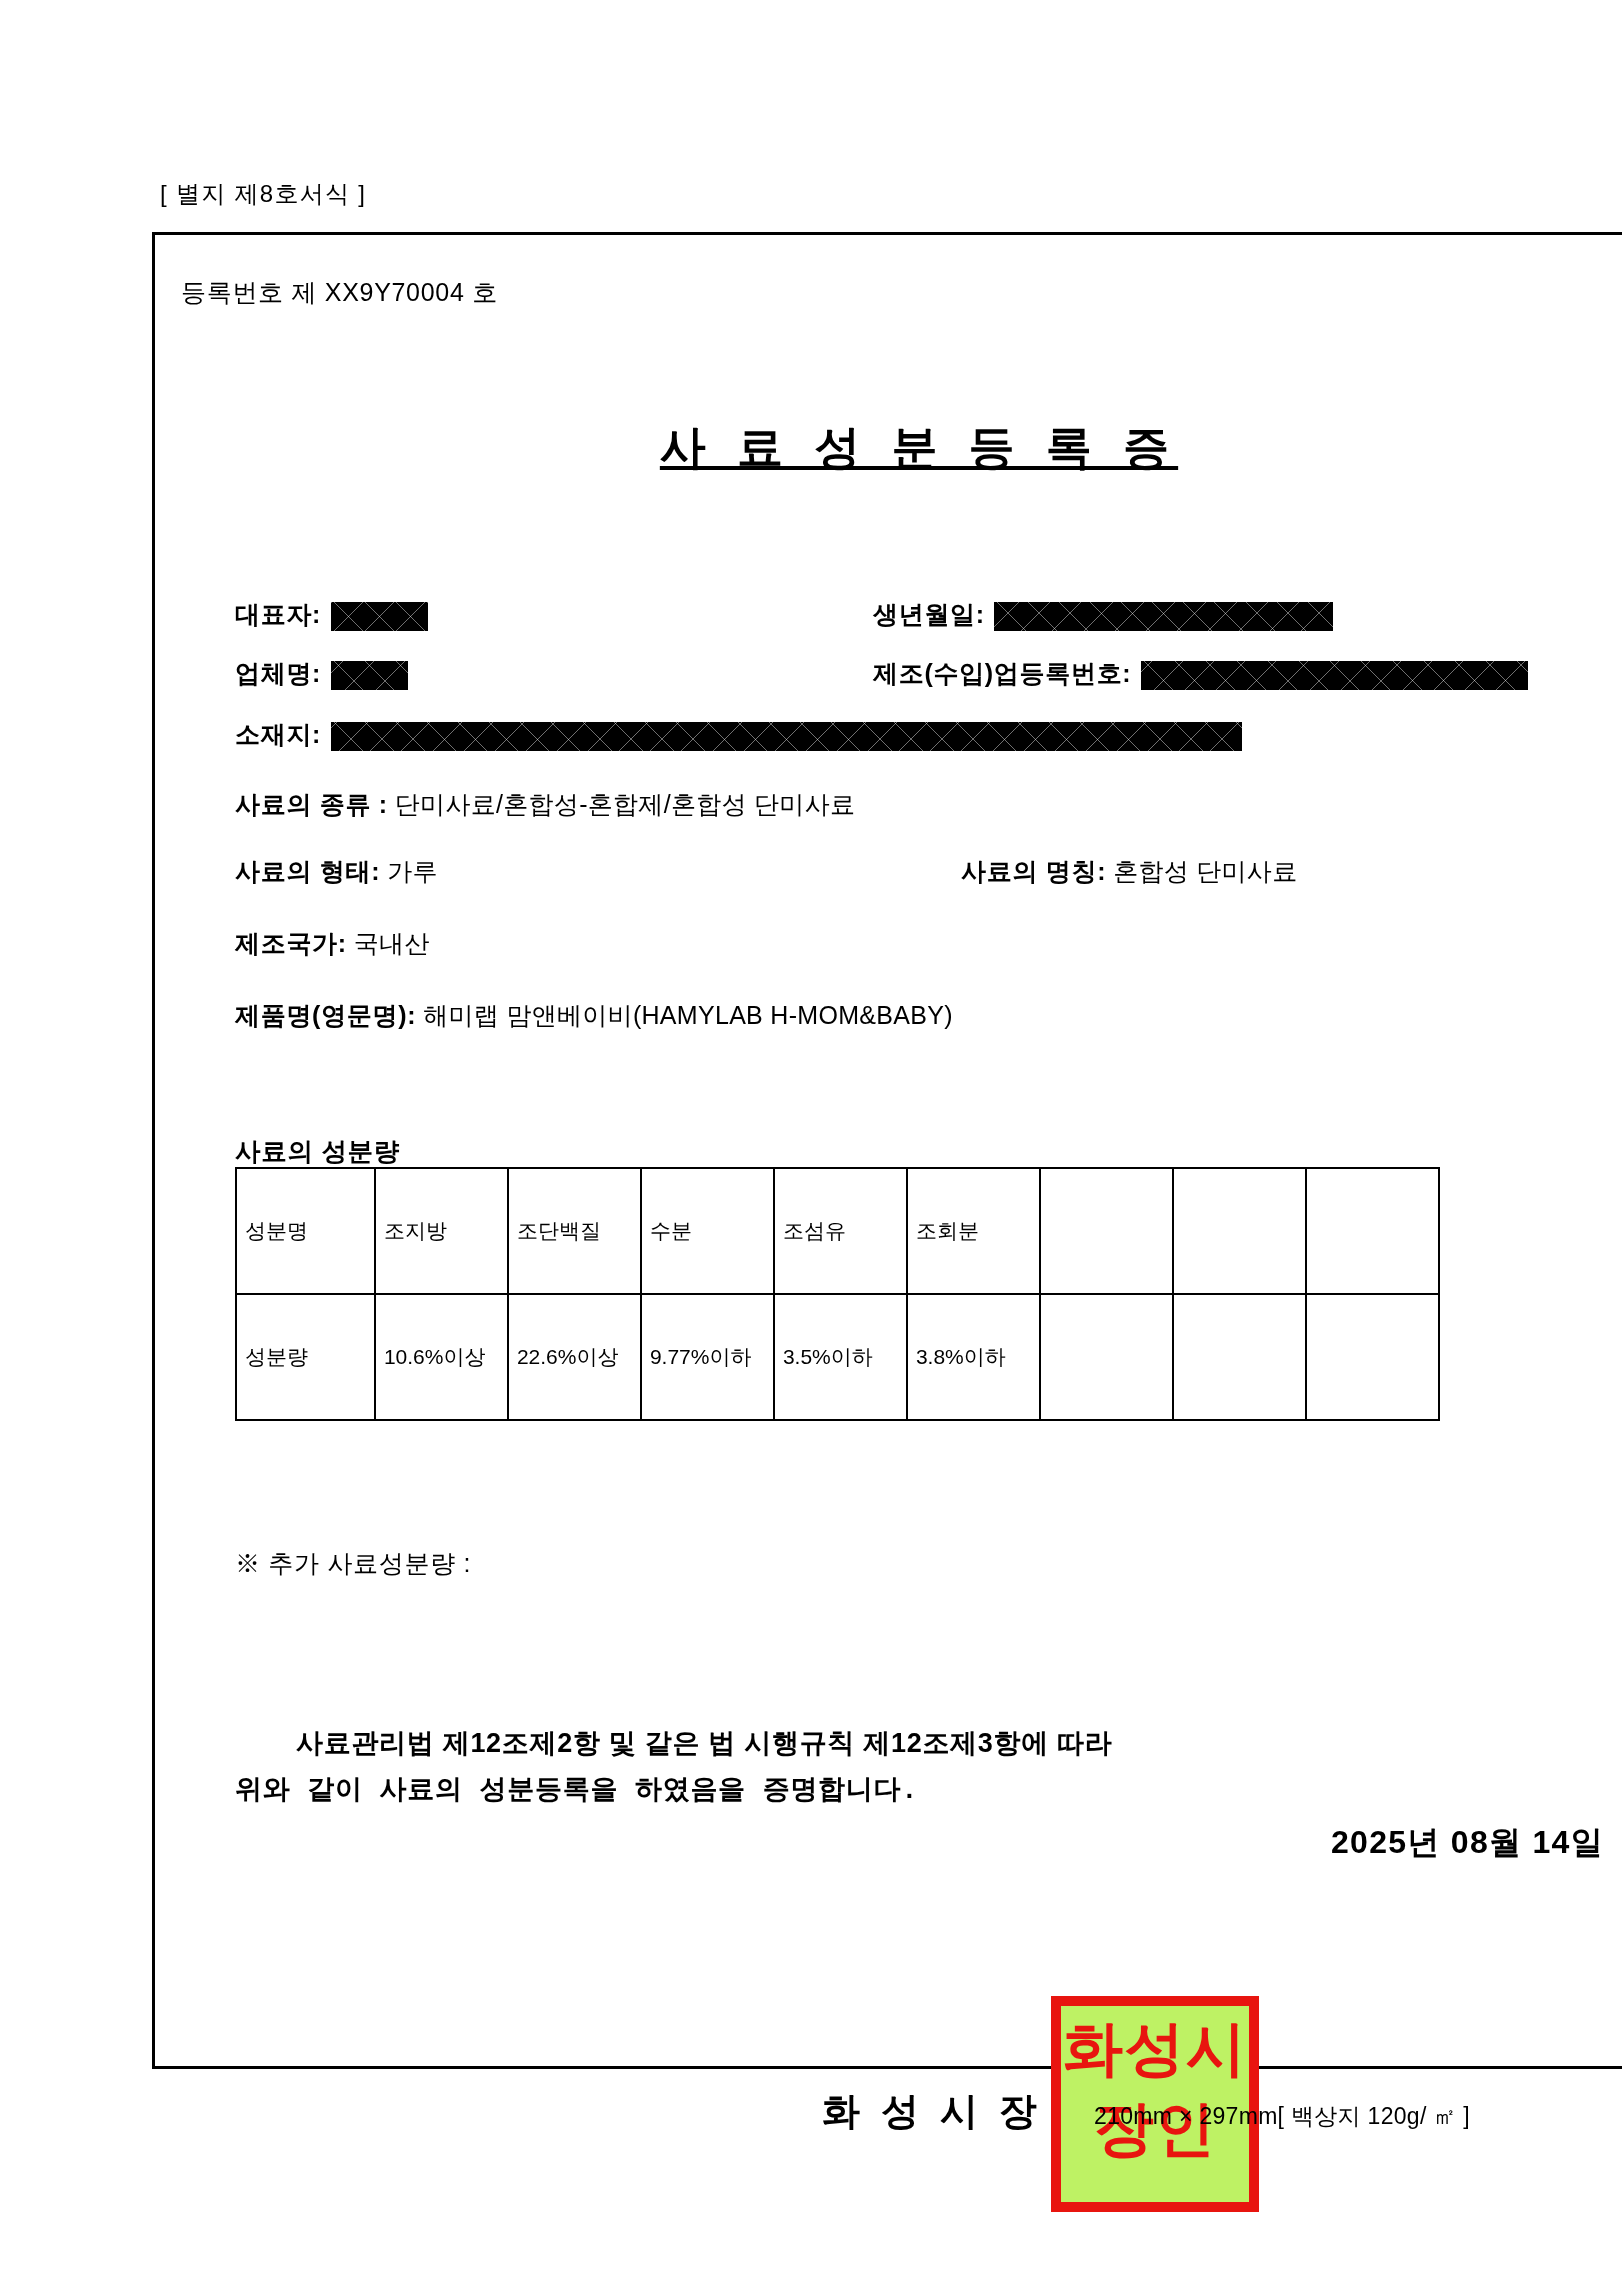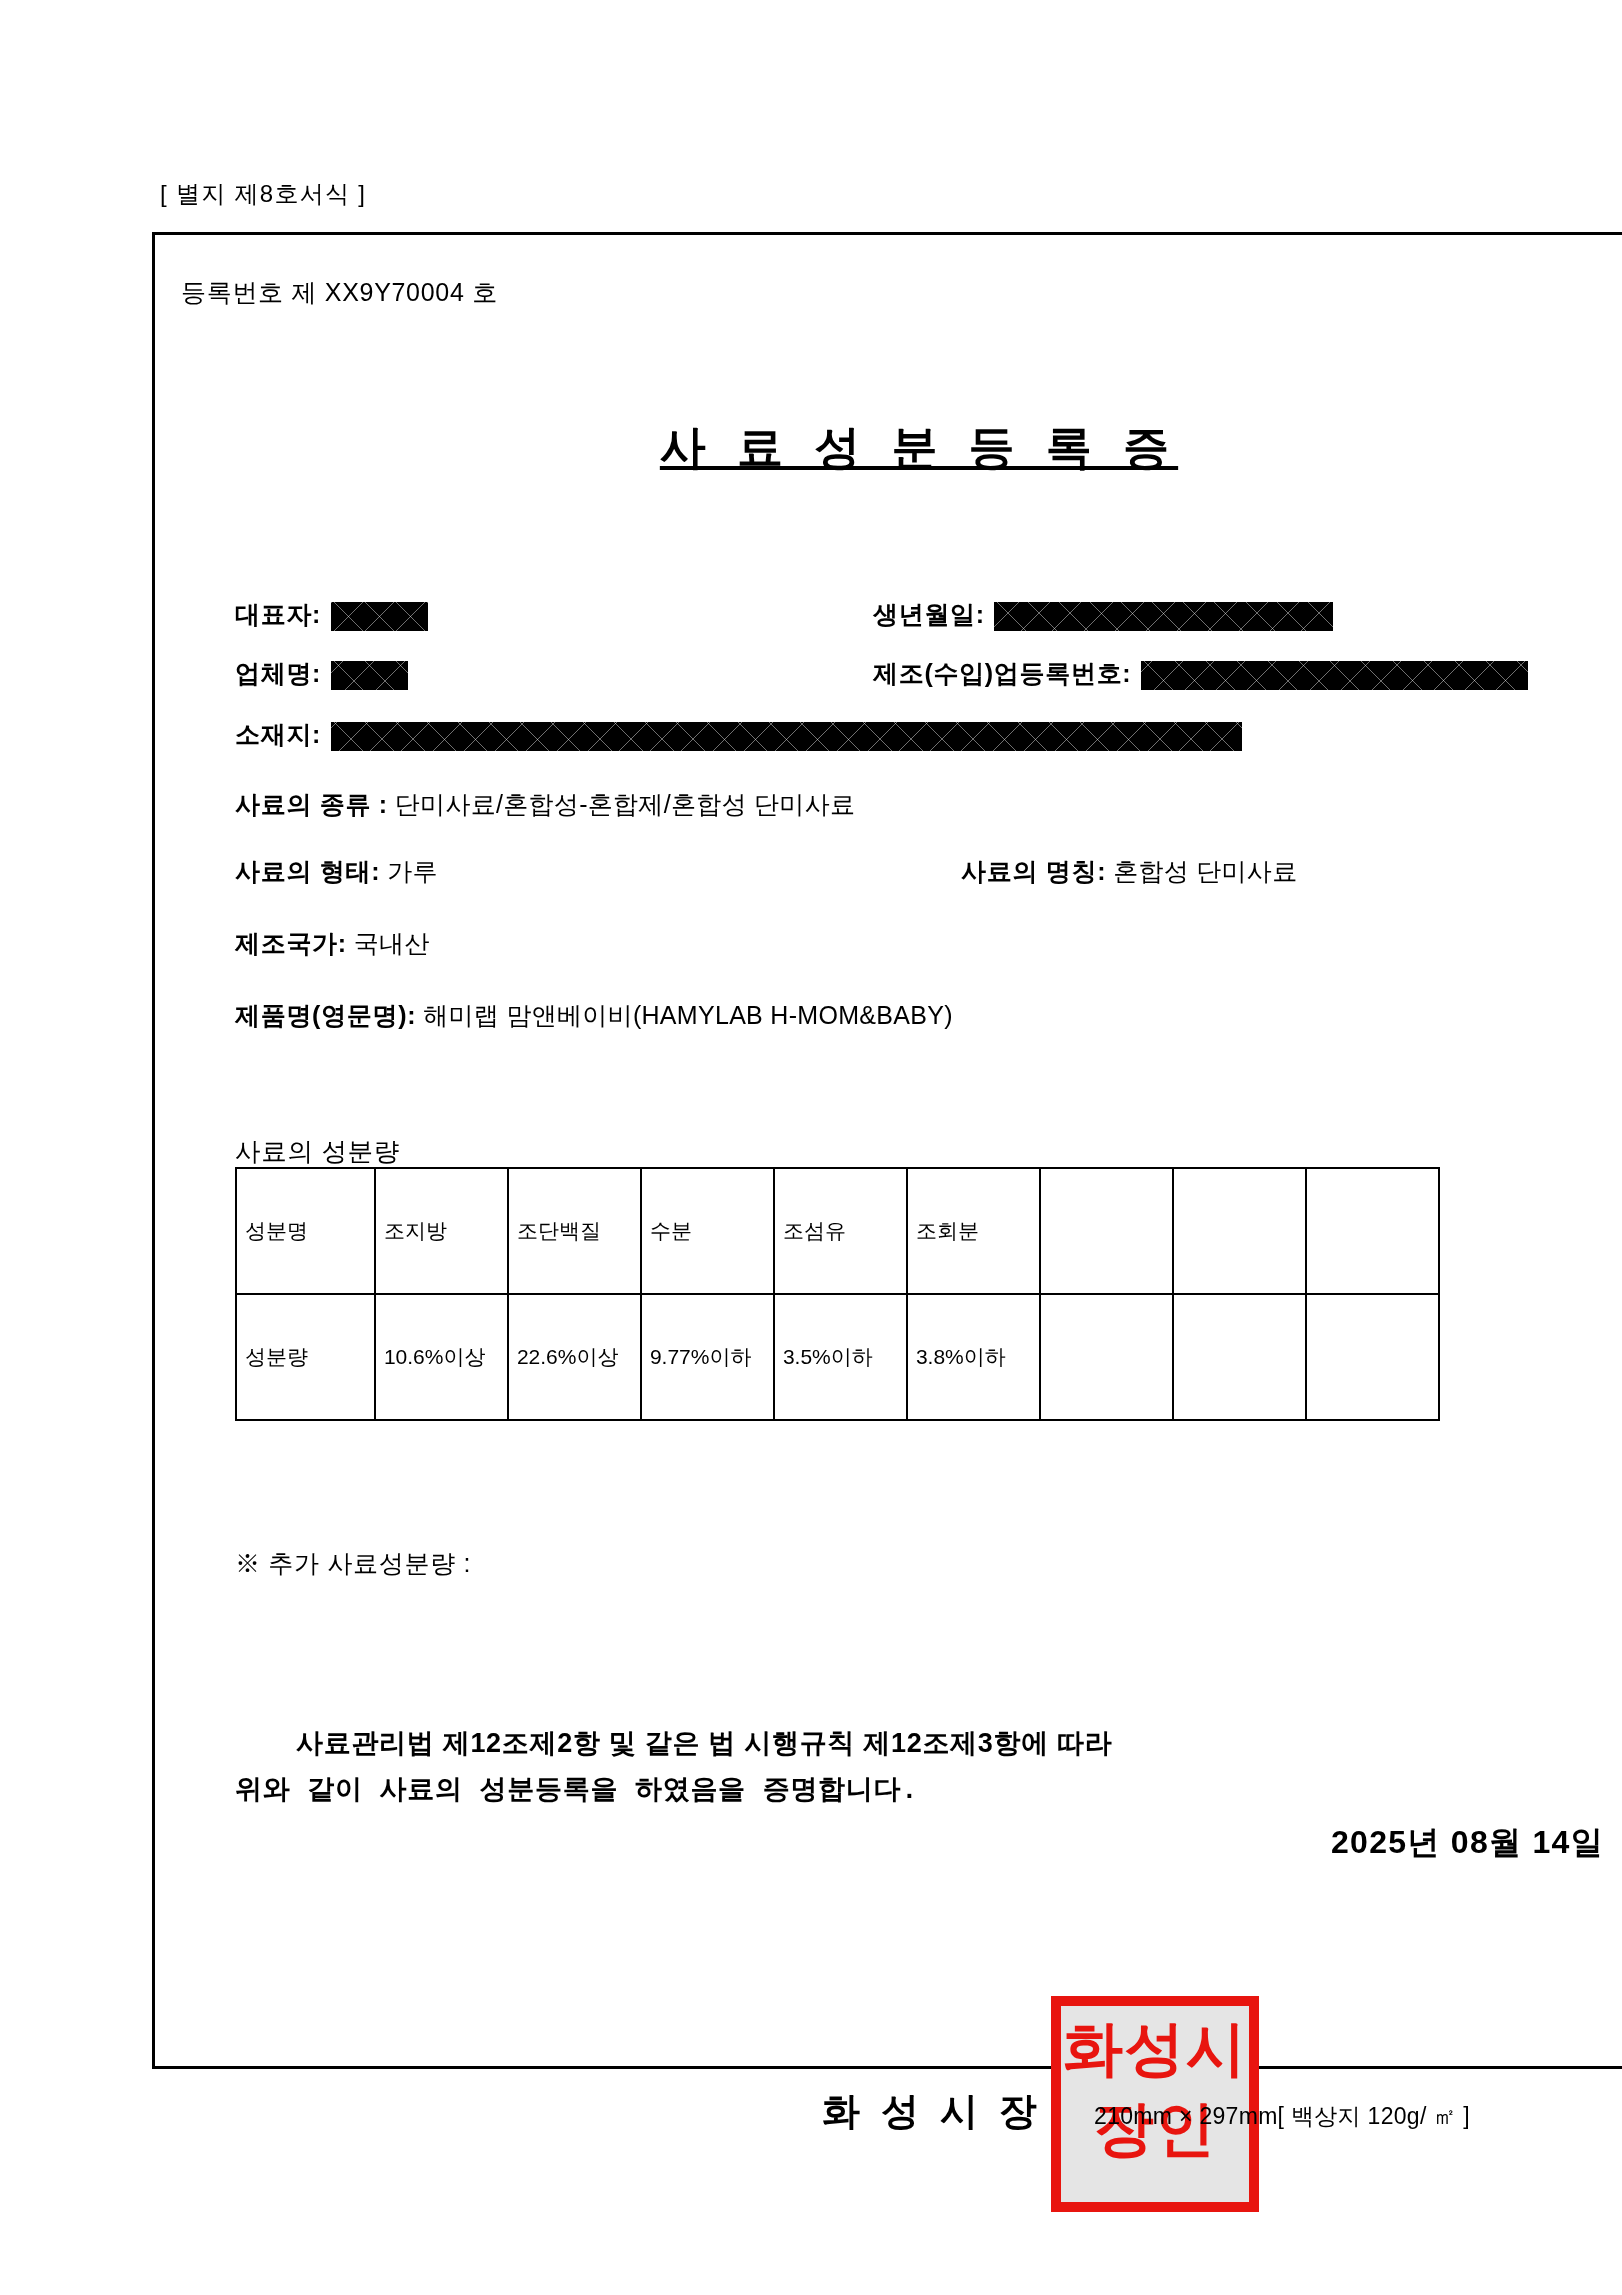--- a/index.html
+++ b/index.html
@@ -103,21 +103,21 @@
       repeating-linear-gradient(45deg, rgba(255,255,255,0.25) 0 0.7px, rgba(0,0,0,0) 0.7px 22px),
       repeating-linear-gradient(-45deg, rgba(255,255,255,0.25) 0 0.7px, rgba(0,0,0,0) 0.7px 22px);
   }
 
   
   .tbl-caption {
     position: absolute;
     left: 80px;
     top: 899px;
     font-size: 25.5px;
-    font-weight: normal;
+    font-weight: bold;
     letter-spacing: 0.7px;
   }
   table.ing {
     position: absolute;
     left: 80px;
     top: 932px;
     width: 1153px;
     border-collapse: collapse;
     table-layout: fixed;
   }
@@ -183,21 +183,21 @@
 
   
   .seal {
     position: absolute;
     left: 896px;
     top: 1761px;
     width: 208px;
     height: 216px;
     border: 10.5px solid #e8150f;
     box-sizing: border-box;
-    background: #e5e5e5;
+    background: #bef264;
   }
   .seal-inner {
     position: absolute;
     left: 0; top: 0;
     width: 100%;
     height: 100%;
     color: #e8150f;
     font-weight: bold;
     font-family: "DejaVu Sans", sans-serif;
   }

